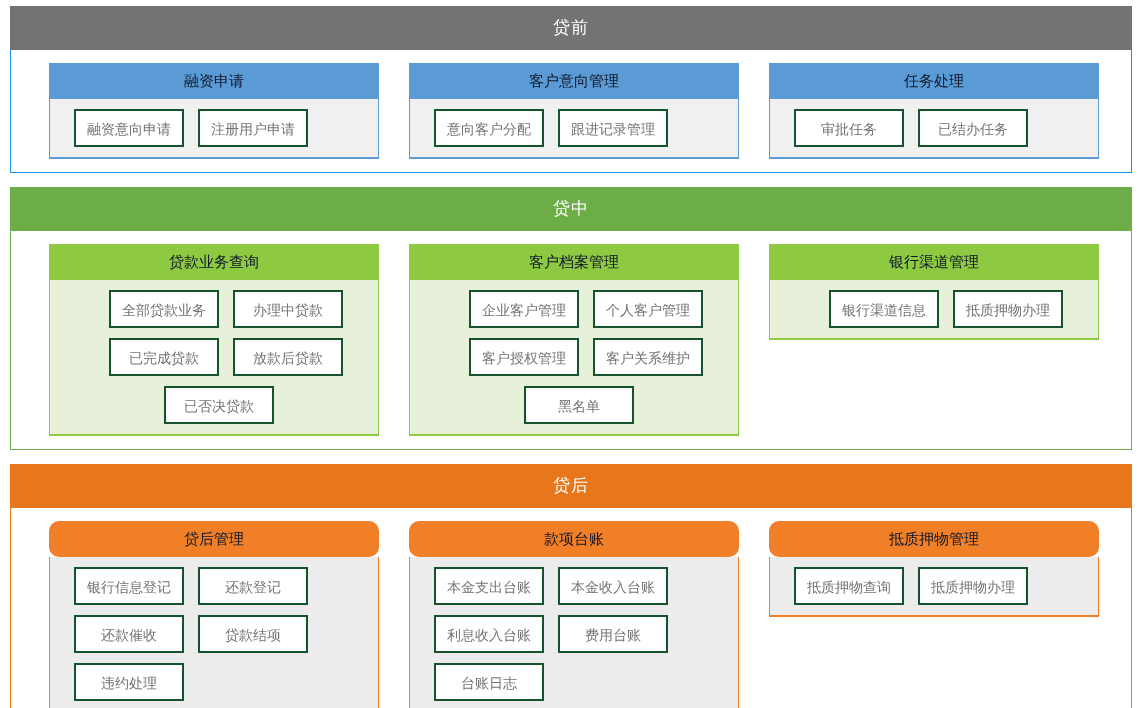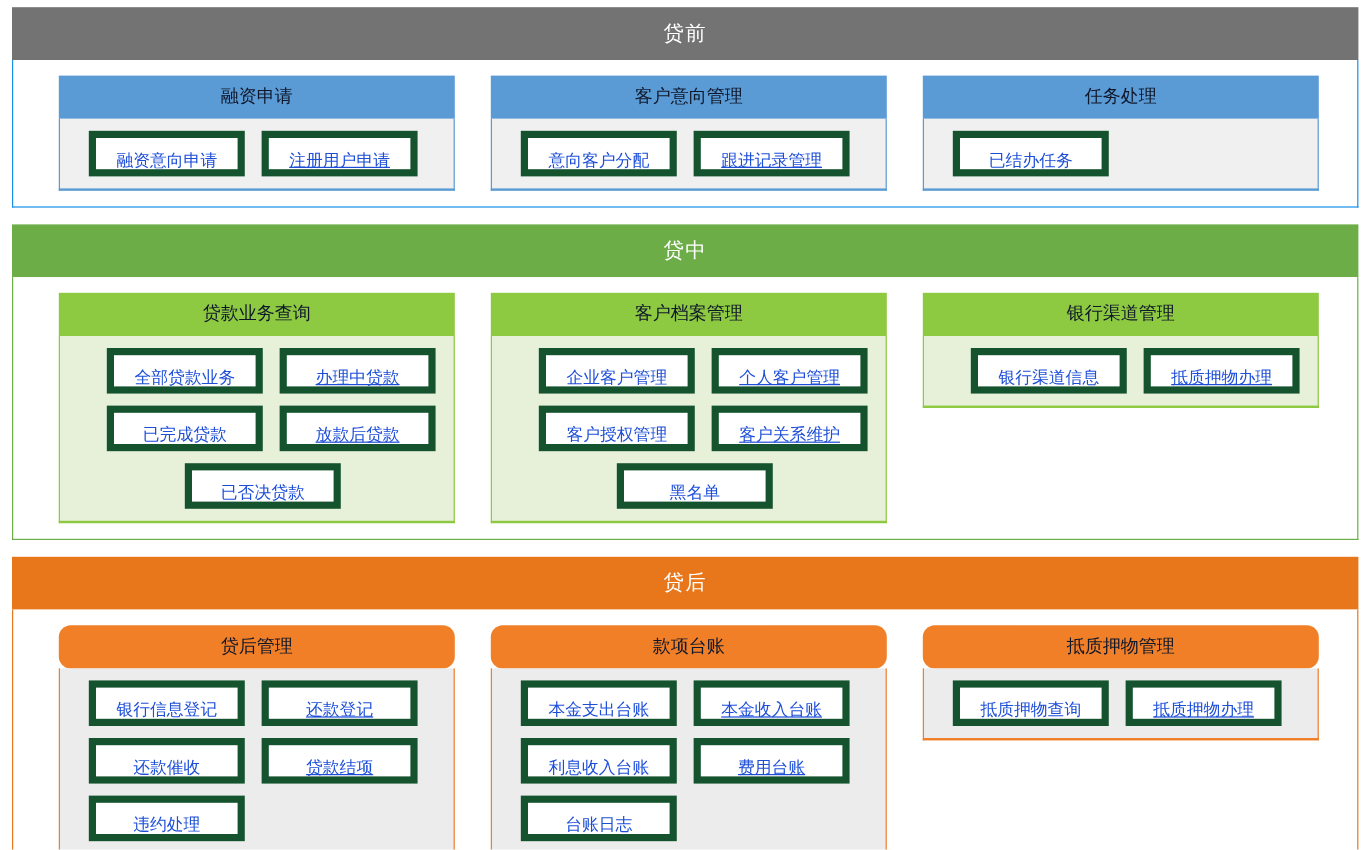--- a/index.html
+++ b/index.html
@@ -73,32 +73,32 @@
   .card-body {
     box-sizing: border-box;
     border-style: solid;
     border-width: 0 1px 2px 1px;
     padding: 10px 0 10px 24px;
     display: flex;
     flex-wrap: wrap;
   }
   .tile {
     box-sizing: border-box;
-    width: 130px;
+    width: 110px;
     height: 38px;
     line-height: 36px;
     margin: 0 14px 10px 0;
     background: #ffffff;
-    border: 6px solid #14532d;
-    color: #1d4ed8;
+    border: 2px solid #14532d;
+    color: #737373;
     font-size: 14px;
     text-align: center;
     white-space: nowrap;
   }
-  .tile:nth-child(2n) { margin-right: 0; text-decoration: underline; }
+  .tile:nth-child(2n) { margin-right: 0; }
   .card-body.last-row-tight .tile:nth-last-child(1),
   .card-body .tile.last { margin-bottom: 0; }
 </style>
 </head>
 <body>
 
 <div class="board">
     <div class="section stage-pre">
       <div class="section-banner">贷前</div>
       <div class="section-body">
@@ -112,20 +112,21 @@
         <div class="column">
           <div class="card-head">客户意向管理</div>
           <div class="card-body">
             <div class="tile last">意向客户分配</div>
             <div class="tile last">跟进记录管理</div>
           </div>
         </div>
         <div class="column">
           <div class="card-head">任务处理</div>
           <div class="card-body">
+            <div class="tile last">审批任务</div>
             <div class="tile last">已结办任务</div>
           </div>
         </div>
       </div>
     </div>
     <div class="section stage-mid">
       <div class="section-banner">贷中</div>
       <div class="section-body">
         <div class="column">
           <div class="card-head">贷款业务查询</div>

